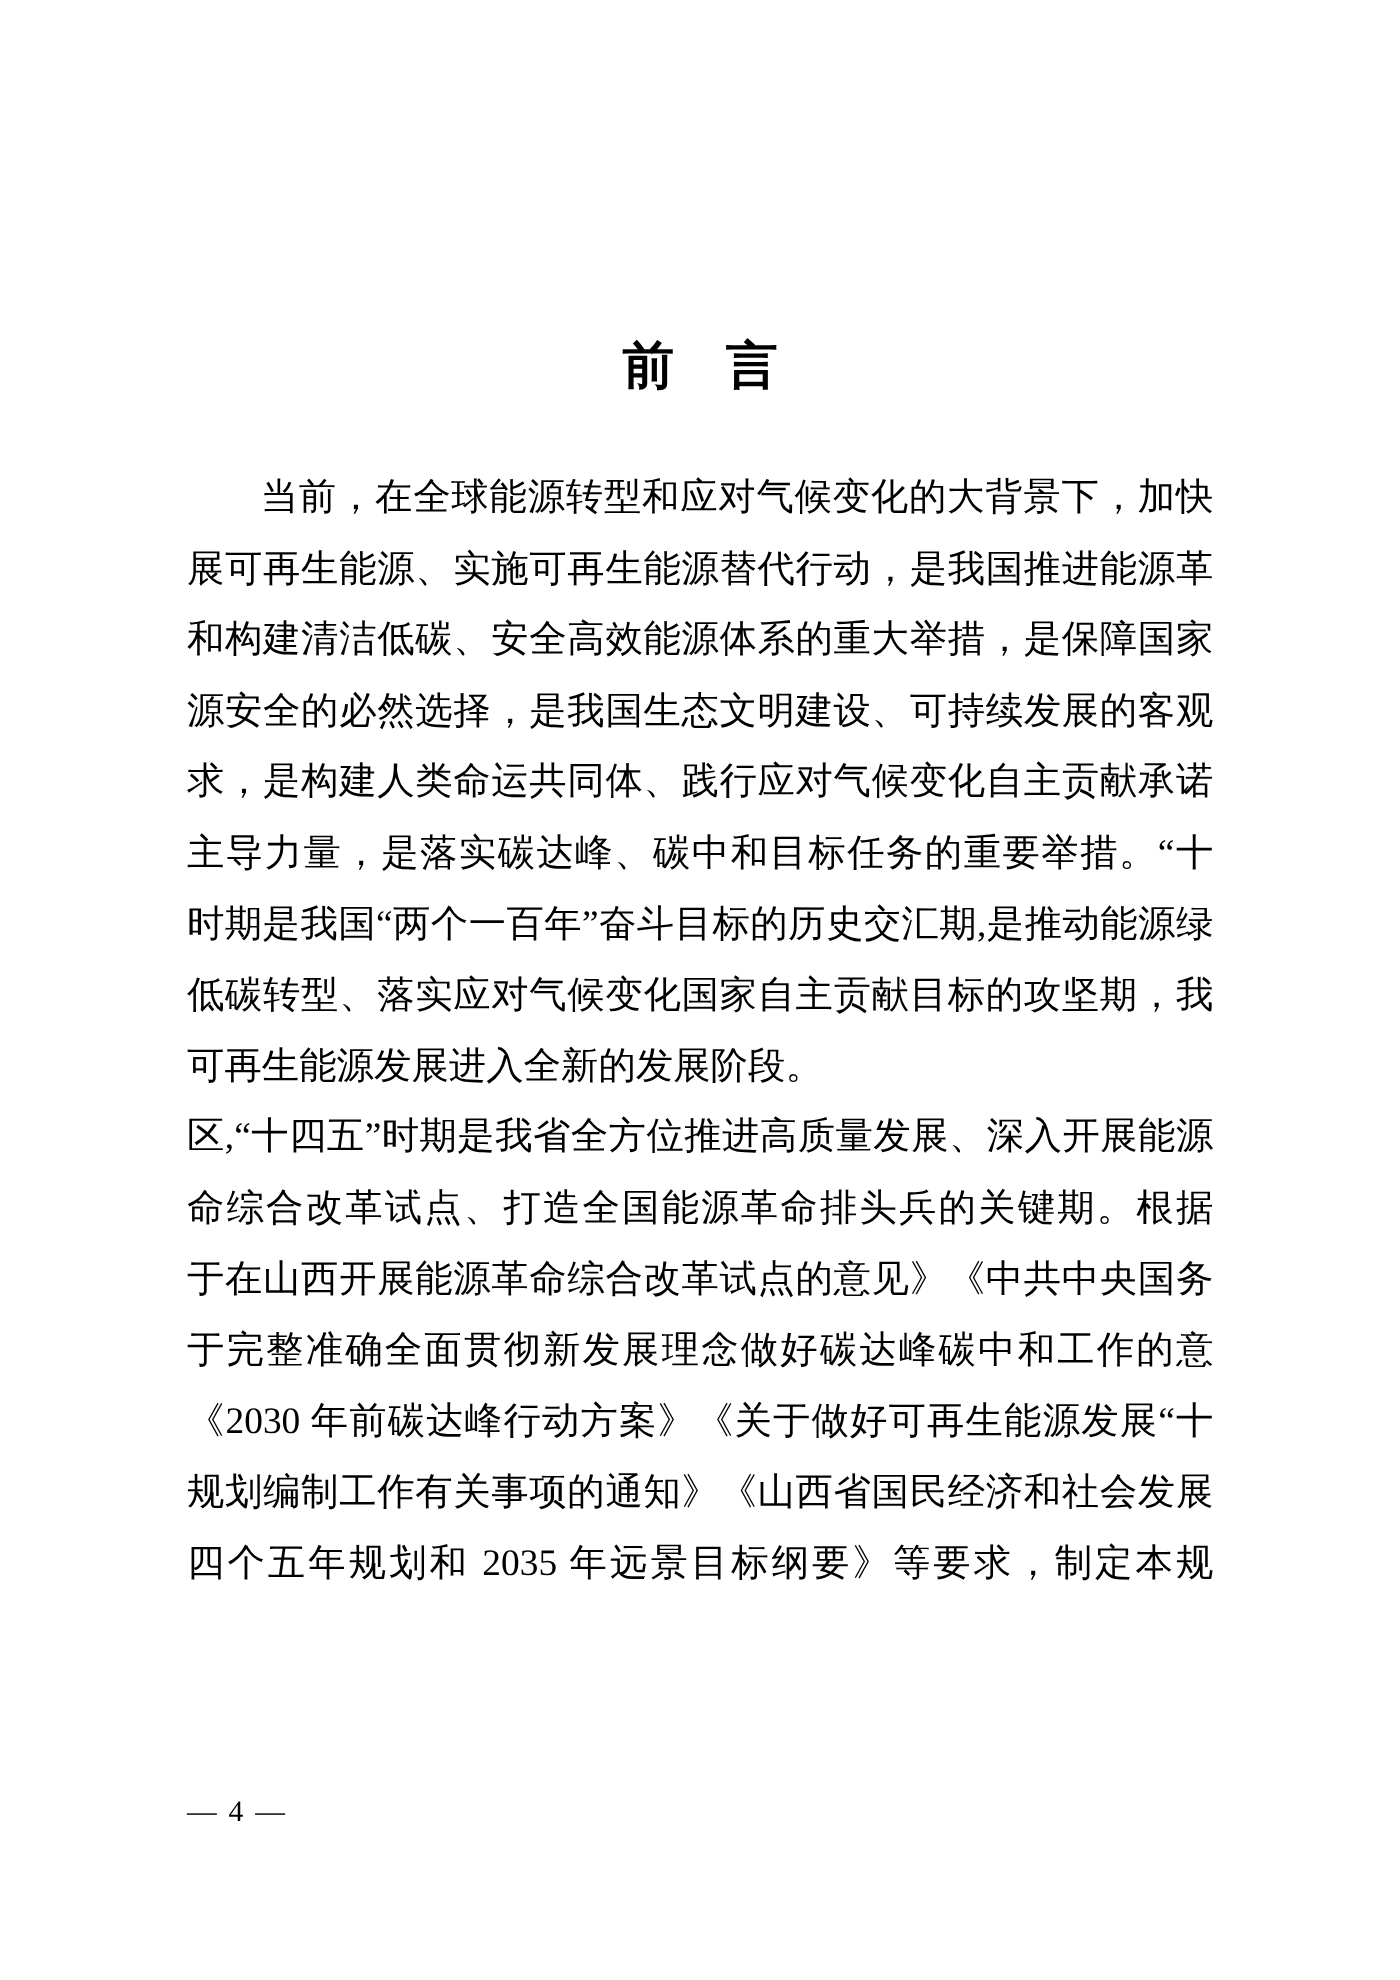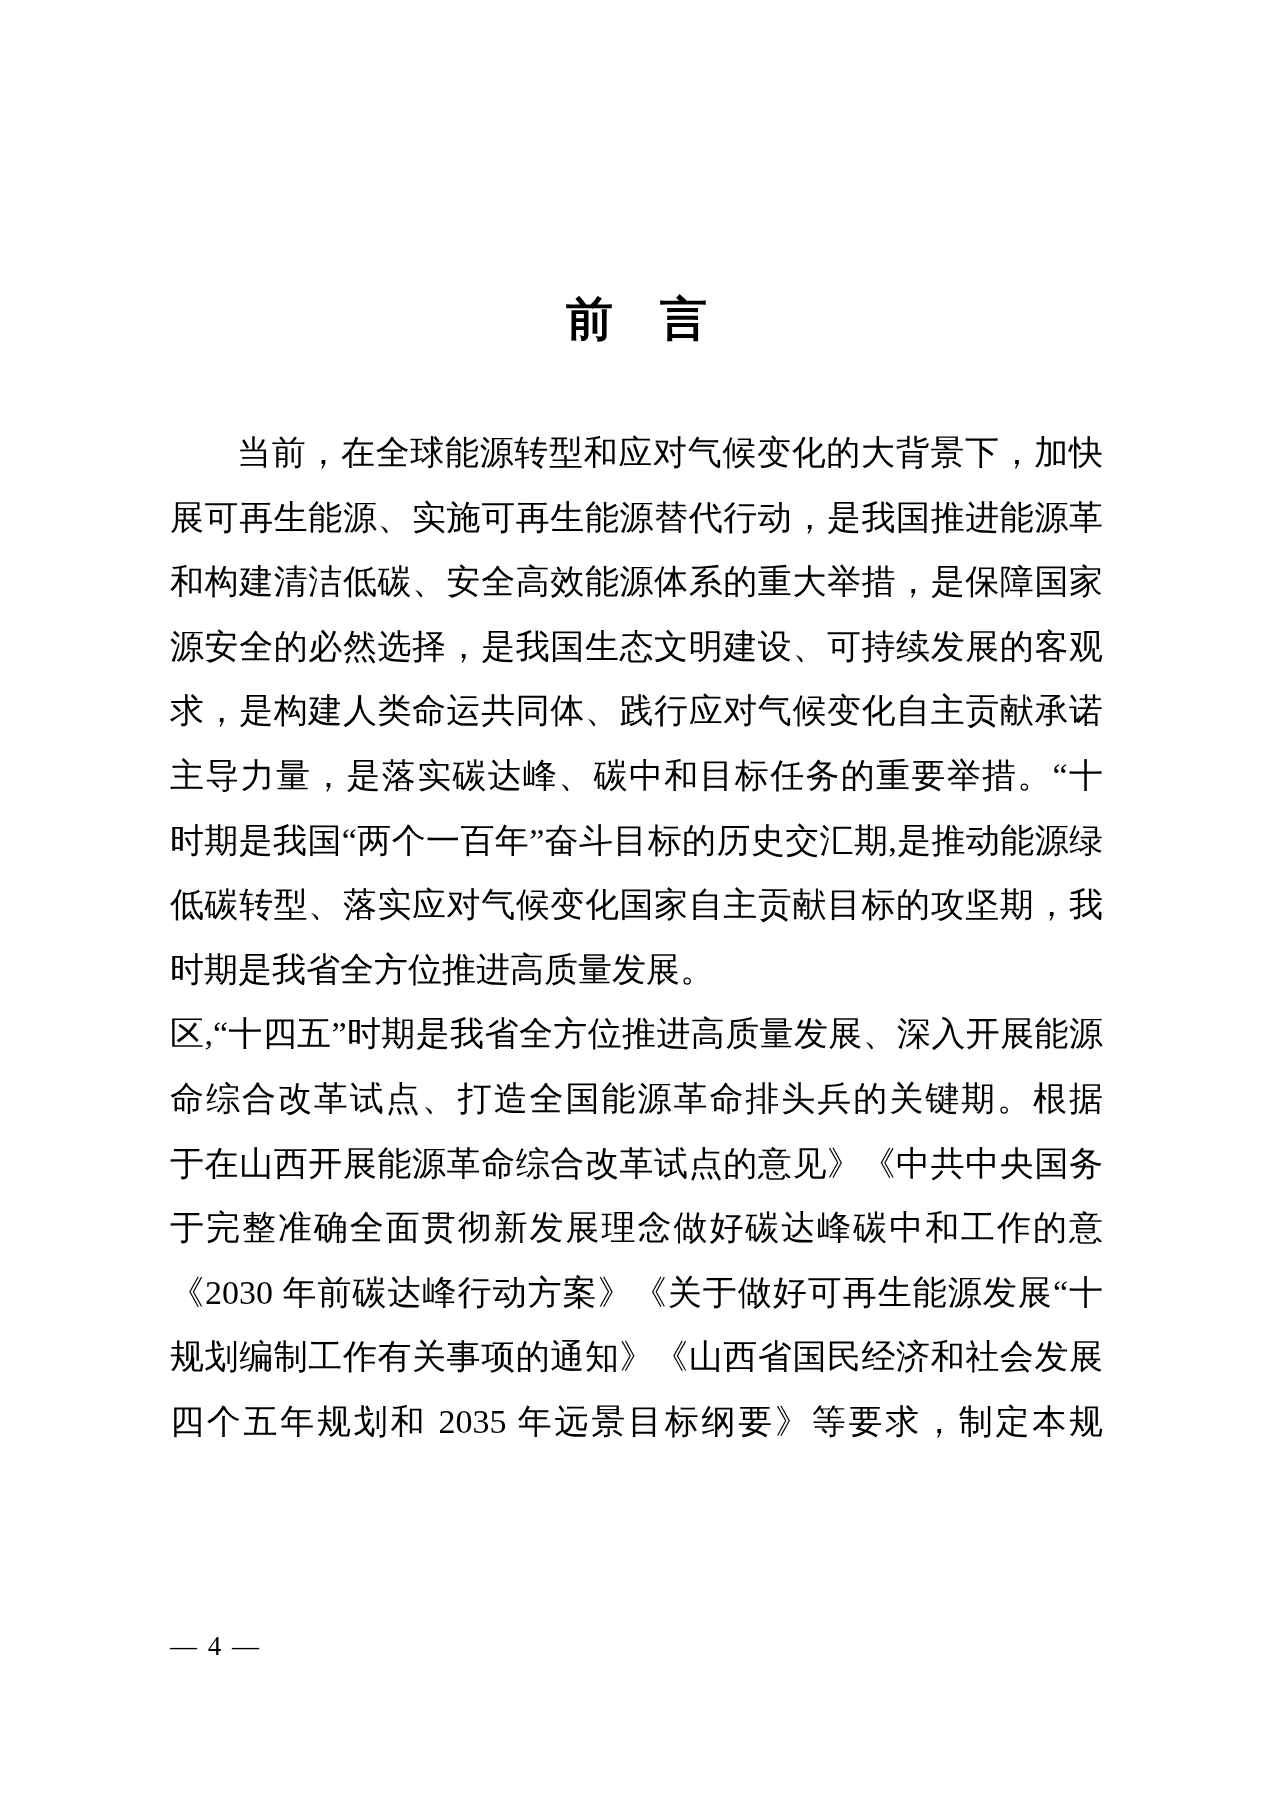--- a/index.html
+++ b/index.html
@@ -10,21 +10,21 @@
   .page {
     position: relative;
     width: 1273px;
     height: 1800px;
     background: #ffffff;
     color: #000000;
     overflow: hidden;
   }
   .title {
     position: absolute;
-    top: 293px;
+    top: 307px;
     left: 0;
     width: 100%;
     text-align: center;
     font-family: "DejaVu Sans", "Liberation Sans", sans-serif;
     font-weight: bold;
     font-size: 47px;
     line-height: 52px;
     color: #000000;
   }
   .body-block {
@@ -71,21 +71,21 @@
 
     <div>
       <div class="bl ind">当前，在全球能源转型和应对气候变化的大背景下，加快发</div>
       <div class="bl">展可再生能源、实施可再生能源替代行动，是我国推进能源革命</div>
       <div class="bl">和构建清洁低碳、安全高效能源体系的重大举措，是保障国家能</div>
       <div class="bl">源安全的必然选择，是我国生态文明建设、可持续发展的客观要</div>
       <div class="bl">求，是构建人类命运共同体、践行应对气候变化自主贡献承诺的</div>
       <div class="bl">主导力量，是落实碳达峰、碳中和目标任务的重要举措。“十四五”</div>
       <div class="bl">时期是我国“两个一百年”奋斗目标的历史交汇期,是推动能源绿色</div>
       <div class="bl">低碳转型、落实应对气候变化国家自主贡献目标的攻坚期，我国</div>
-      <div class="bl end">时期是我省全方位推进高质量发展。</div>
+      <div class="bl end">可再生能源发展进入全新的发展阶段。</div>
     </div>
 
     <div>
       <div class="bl">区,“十四五”时期是我省全方位推进高质量发展、深入开展能源革</div>
       <div class="bl">命综合改革试点、打造全国能源革命排头兵的关键期。根据《关</div>
       <div class="bl">于在山西开展能源革命综合改革试点的意见》《中共中央国务院关</div>
       <div class="bl">于完整准确全面贯彻新发展理念做好碳达峰碳中和工作的意见》</div>
       <div class="bl">《2030 年前碳达峰行动方案》《关于做好可再生能源发展“十四五”</div>
       <div class="bl">规划编制工作有关事项的通知》《山西省国民经济和社会发展第十</div>
       <div class="bl end">四个五年规划和 2035 年远景目标纲要》等要求，制定本规划。</div>

